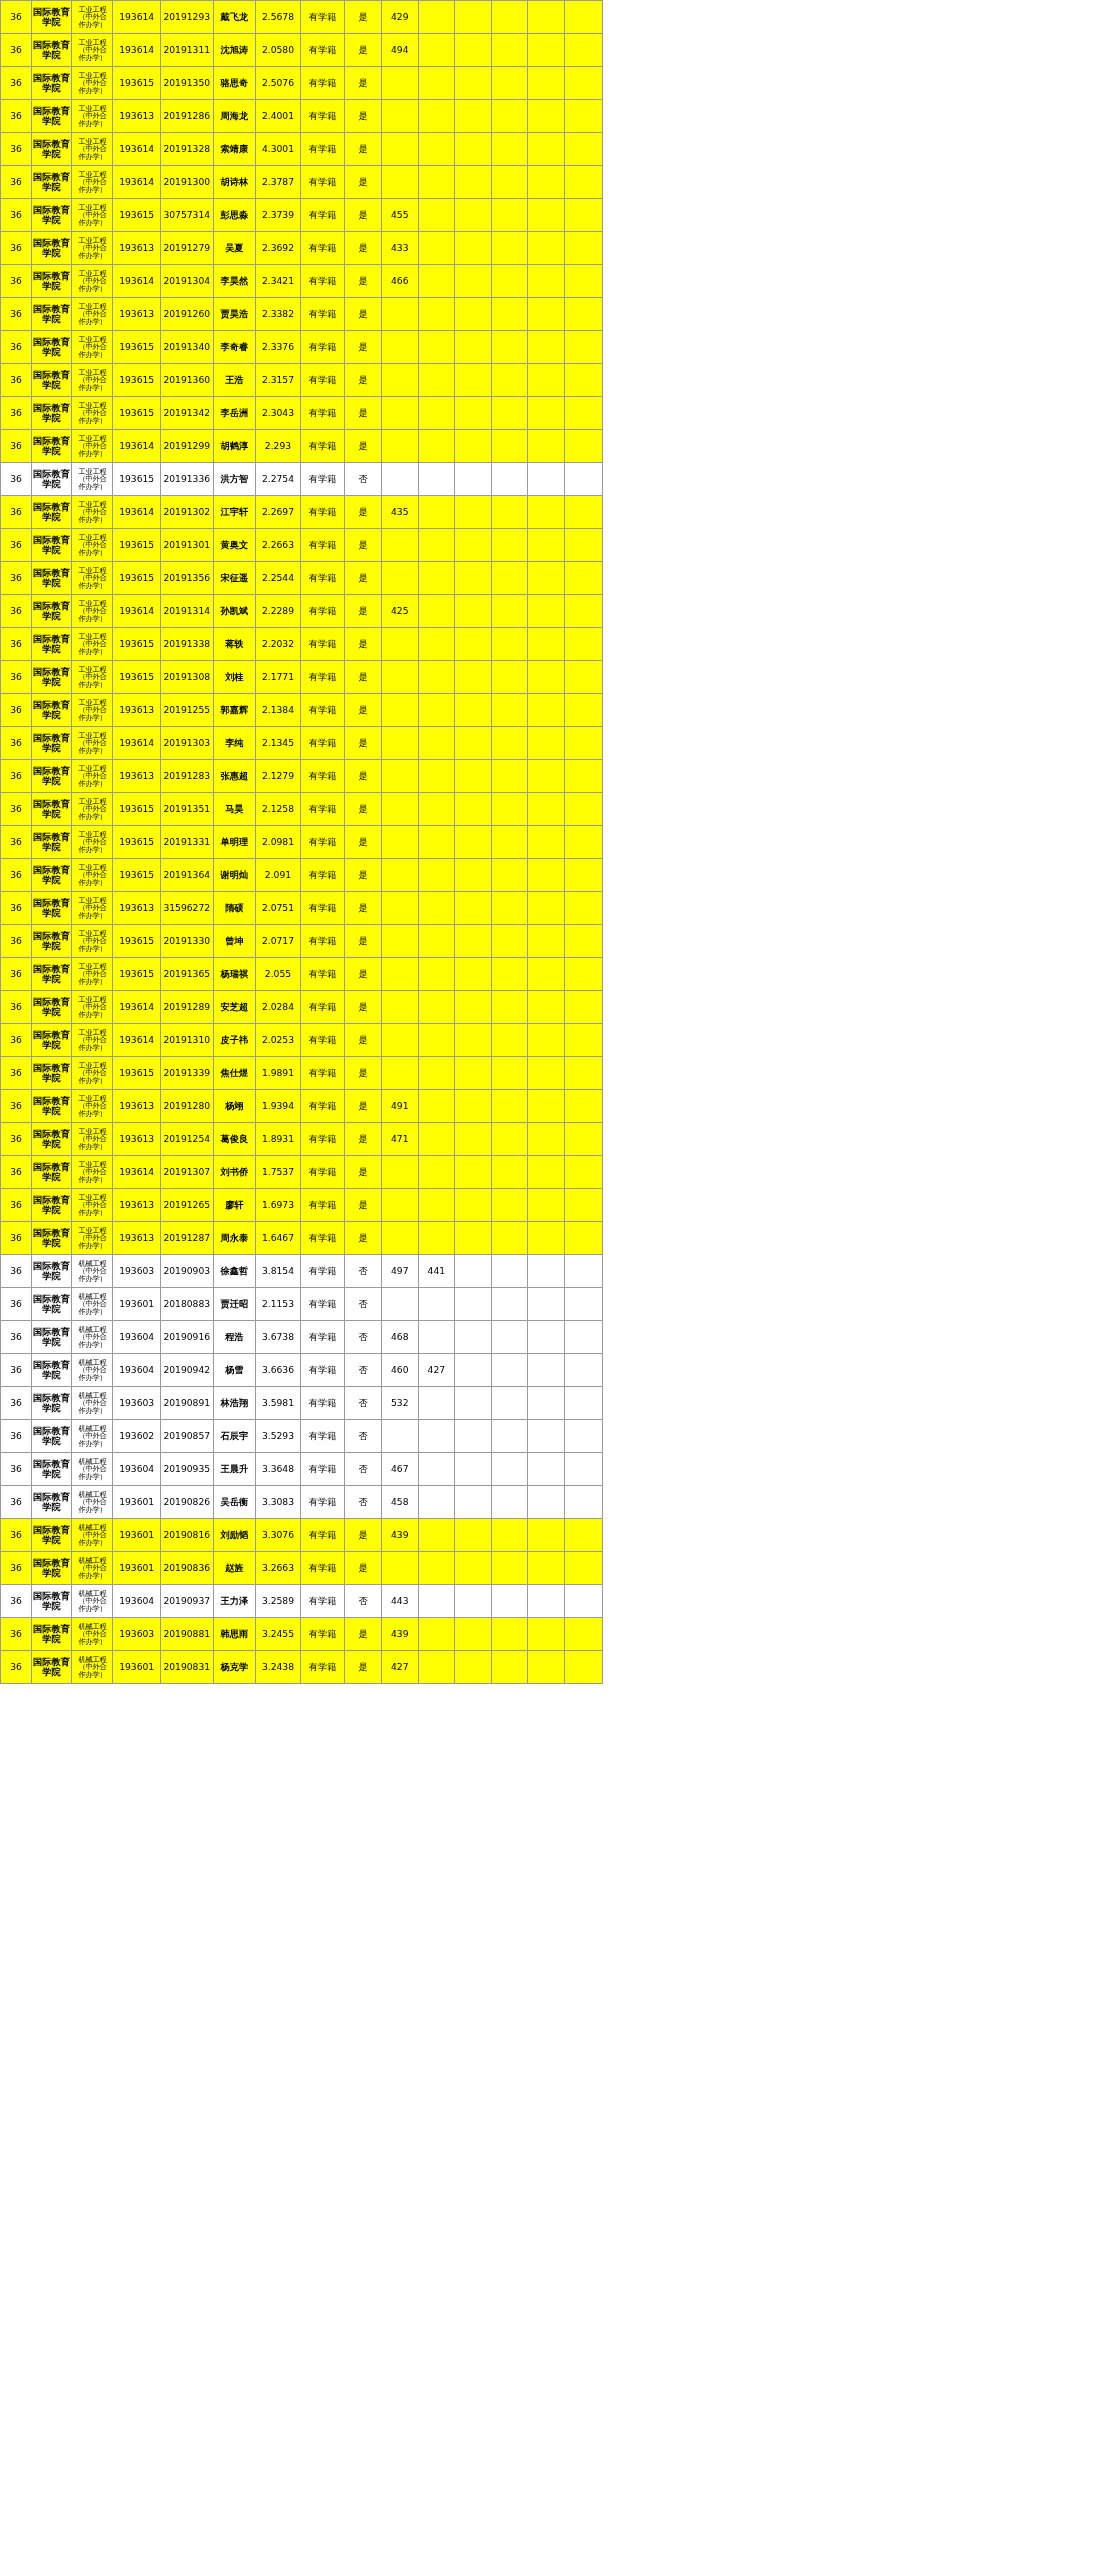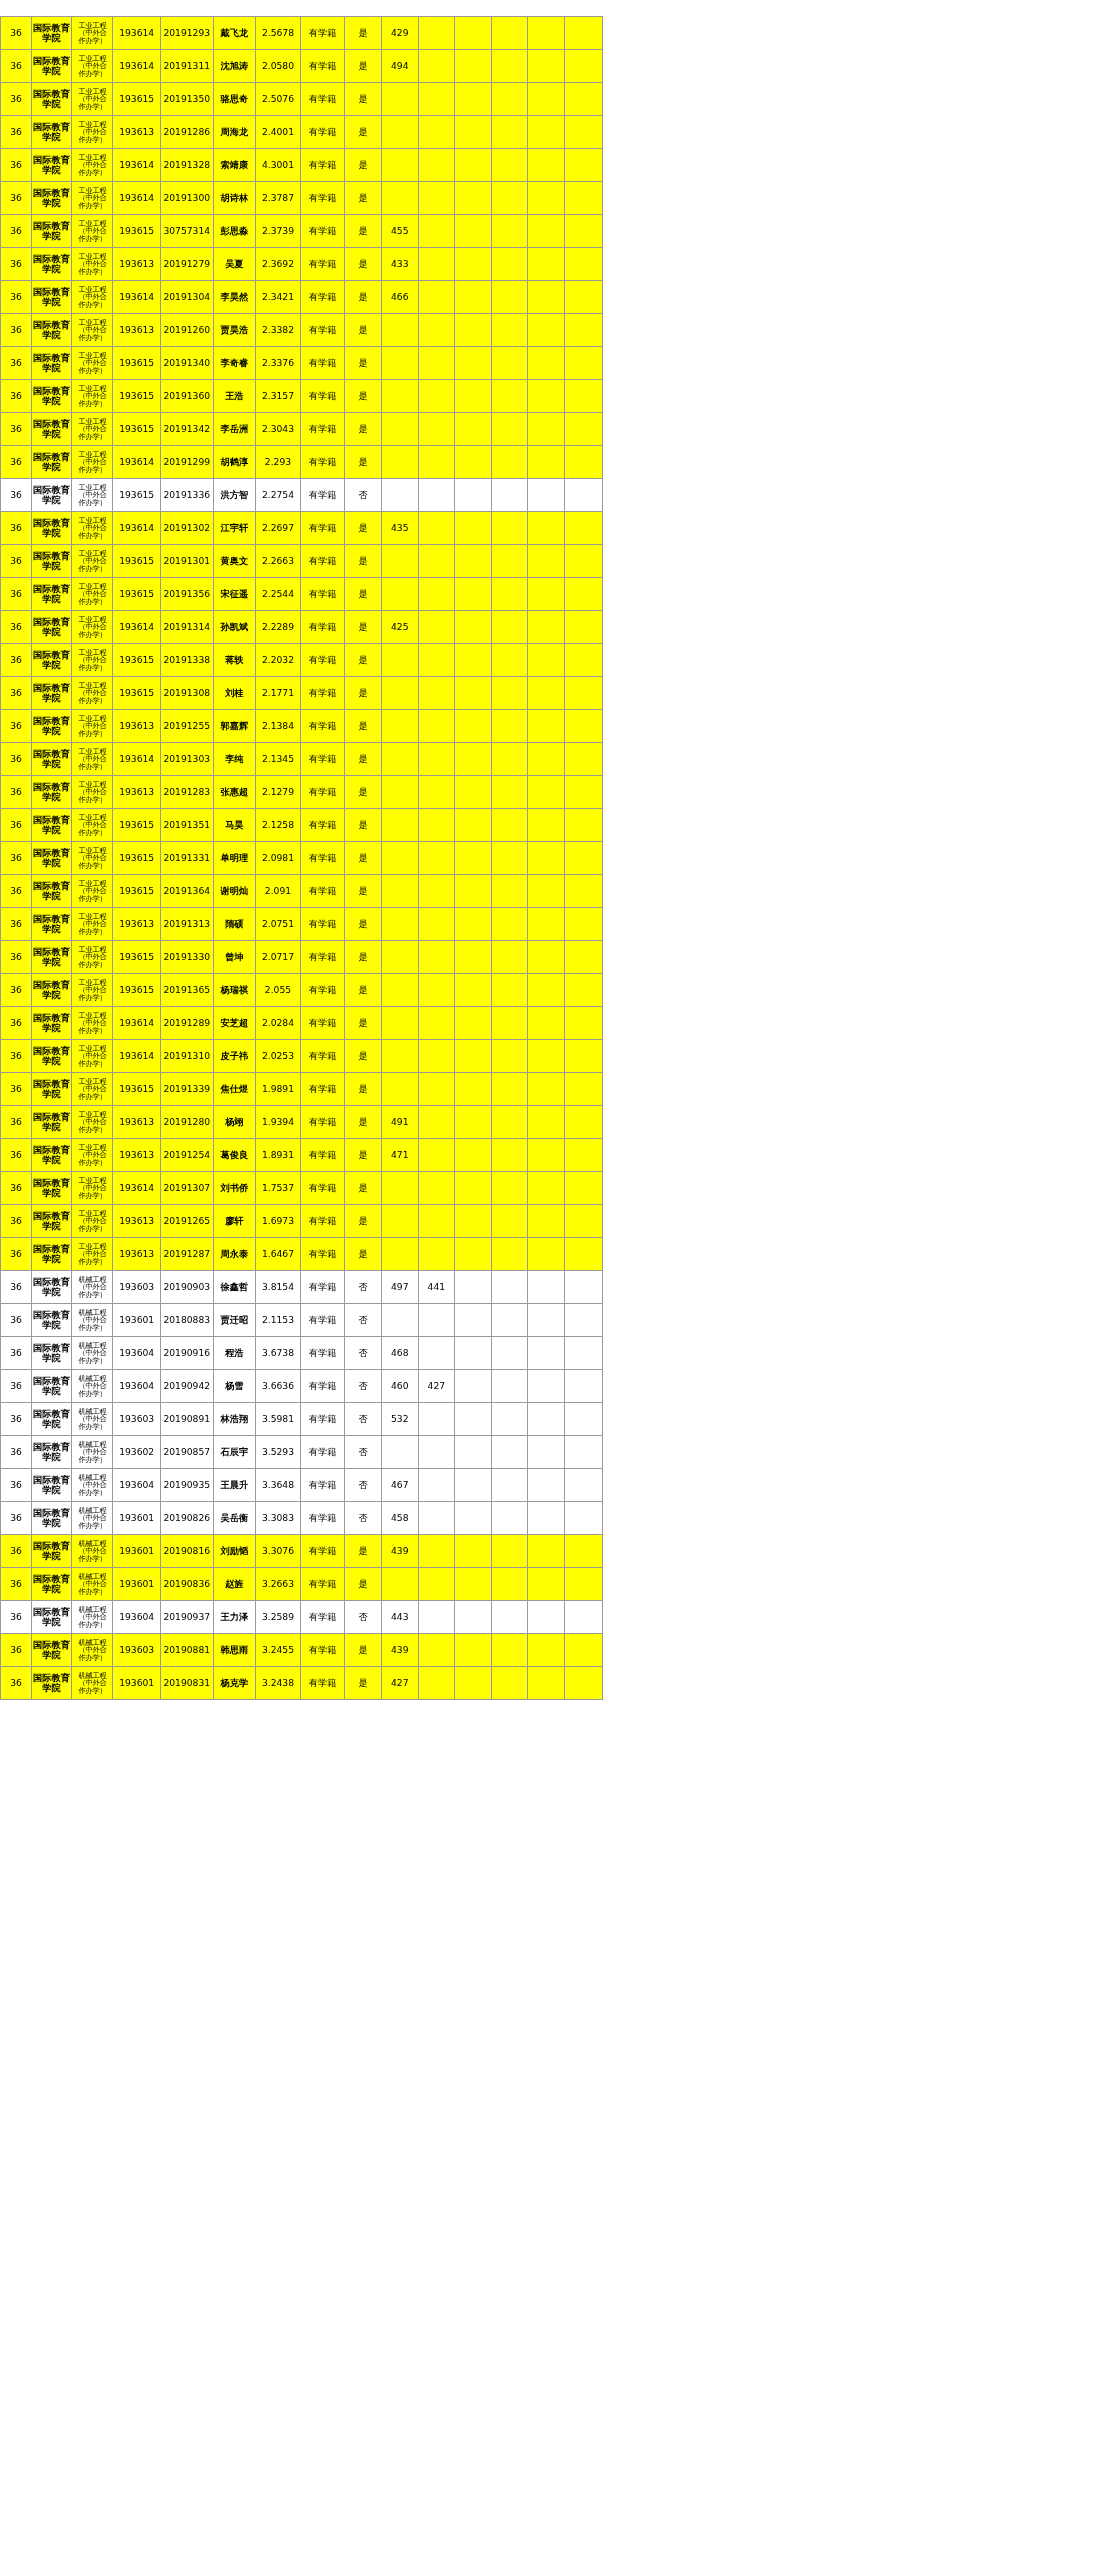--- a/index.html
+++ b/index.html
@@ -1,17 +1,17 @@
 <!DOCTYPE html>
 <html style="font-size:13.4px"><head>
 <meta charset="utf-8">
 <style>
   html,body{margin:0;padding:0;background:#fff;}
   body{font-family:"DejaVu Sans","Liberation Sans",sans-serif;}
-  #sheet{width:1112px;position:relative;margin-top:16px;}
+  #sheet{width:1112px;position:relative;}
   table.grid{border-collapse:collapse;width:570px;table-layout:fixed;}
   table.grid td{
     border:0.8px solid #999;
     font-size:9.2px;
     color:#000;
     text-align:center;
     vertical-align:middle;
     height:32px;
     padding:0 0.8px;
     overflow:hidden;
@@ -696,21 +696,21 @@
           <td class="c1">
             <span class="two-line">国际教育</span>
             <span class="two-line">学院</span>
           </td>
           <td class="c2">
             <span class="major">工业工程</span>
             <span class="major">（中外合</span>
             <span class="major">作办学）</span>
           </td>
           <td class="c3">193613</td>
-          <td class="c4">20191313</td>
+          <td class="c4">31596272</td>
           <td class="c5">隋硕</td>
           <td class="c6">2.0751</td>
           <td class="c7">有学籍</td>
           <td class="c8">是</td>
           <td class="c9"></td>
           <td class="c10"></td>
           <td class="c11"></td>
           <td class="c12"></td>
           <td class="c13"></td>
           <td class="c14"></td>

